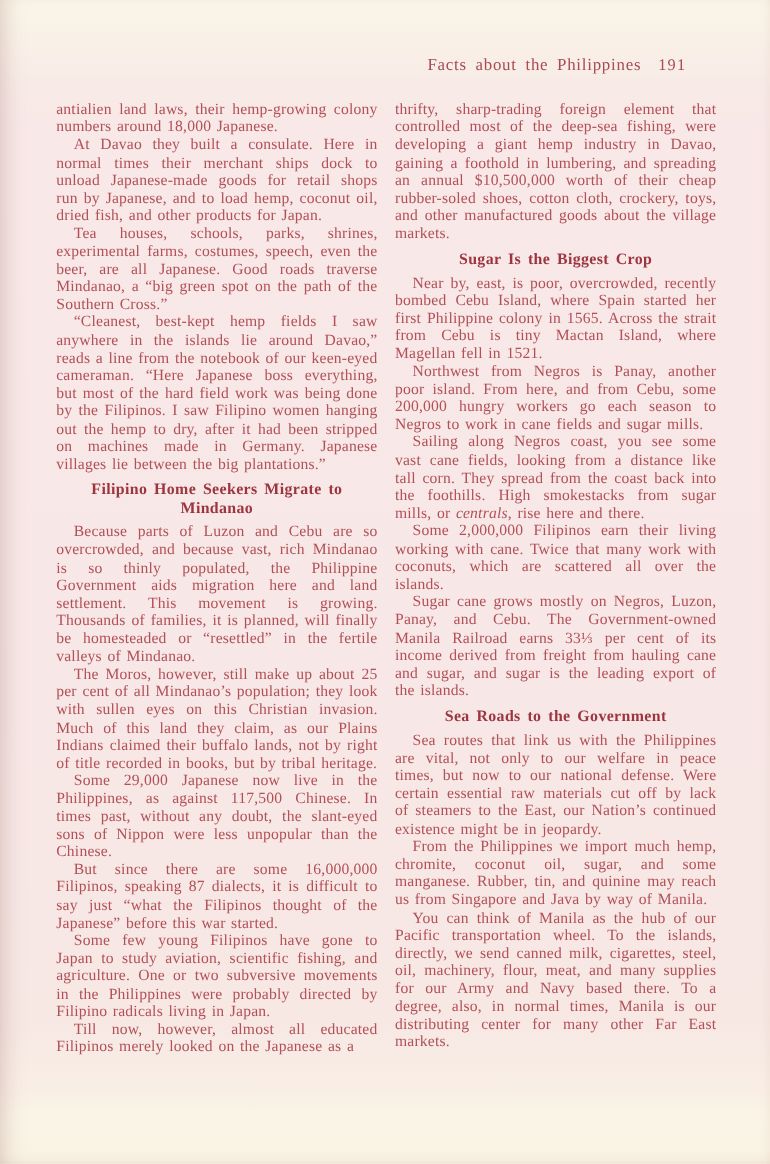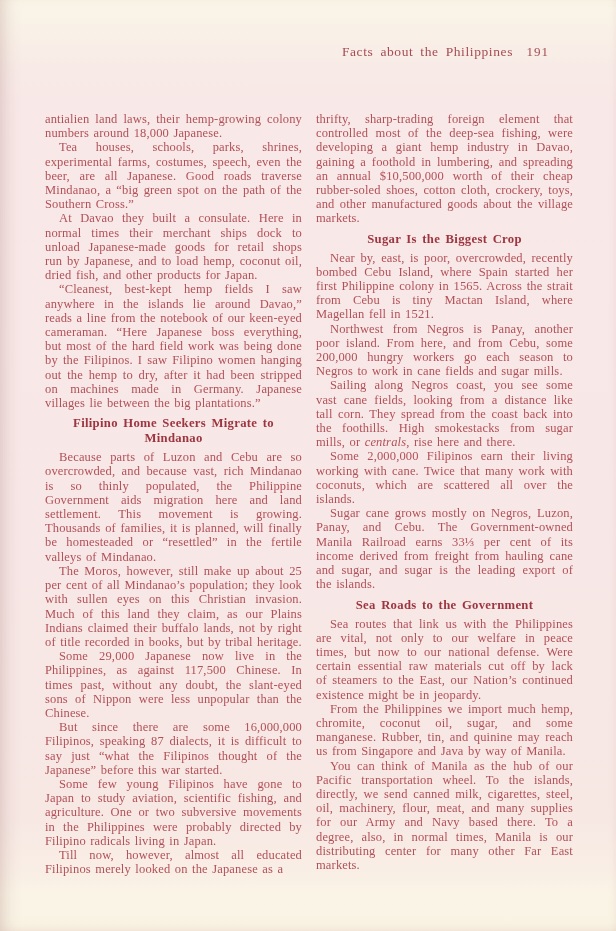--- a/index.html
+++ b/index.html
@@ -44,21 +44,21 @@
   .column p.paragraph{
     margin:0;
     text-align:justify;
     text-indent:14px;
     font-size:12.5px;
     line-height:14.2px;
     color:#b25058;
     letter-spacing:.15px;
     word-spacing:1.2px;
   }
-  .column p.paragraph.no-indent{text-indent:0;margin-top:32px;}
+  .column p.paragraph.no-indent{text-indent:0;}
   .column h3.heading{
     margin:6px 0 4px 0;
     text-align:center;
     font-size:12.7px;
     line-height:15px;
     font-weight:bold;
     color:#9d3540;
     letter-spacing:.3px;
     word-spacing:2px;
     font-family:Liberation Serif, serif;
@@ -69,22 +69,22 @@
 
 <div class="page">
   <div class="running-head">
     <div class="running-title">Facts about the Philippines</div>
     <div class="folio">191</div>
   </div>
 
   <div class="columns">
     <div class="column">
         <p class="paragraph no-indent">antialien land laws, their hemp-growing colony numbers around 18,000 Japanese.</p>
+        <p class="paragraph">At Davao they built a consulate.  Here in normal times their merchant ships dock to unload Japanese-made goods for retail shops run by Japanese, and to load hemp, coconut oil, dried fish, and other products for Japan.</p>
         <p class="paragraph">Tea houses, schools, parks, shrines, experimental farms, costumes, speech, even the beer, are all Japanese.  Good roads traverse Mindanao, a “big green spot on the path of the Southern Cross.”</p>
-        <p class="paragraph">At Davao they built a consulate.  Here in normal times their merchant ships dock to unload Japanese-made goods for retail shops run by Japanese, and to load hemp, coconut oil, dried fish, and other products for Japan.</p>
         <p class="paragraph">“Cleanest, best-kept hemp fields I saw anywhere in the islands lie around Davao,” reads a line from the notebook of our keen-eyed cameraman.  “Here Japanese boss everything, but most of the hard field work was being done by the Filipinos.  I saw Filipino women hanging out the hemp to dry, after it had been stripped on machines made in Germany.  Japanese villages lie between the big plantations.”</p>
         <h3 class="heading">Filipino Home Seekers Migrate to Mindanao</h3>
         <p class="paragraph">Because parts of Luzon and Cebu are so overcrowded, and because vast, rich Mindanao is so thinly populated, the Philippine Government aids migration here and land settlement. This movement is growing.  Thousands of families, it is planned, will finally be homesteaded or “resettled” in the fertile valleys of Mindanao.</p>
         <p class="paragraph">The Moros, however, still make up about 25 per cent of all Mindanao’s population; they look with sullen eyes on this Christian invasion. Much of this land they claim, as our Plains Indians claimed their buffalo lands, not by right of title recorded in books, but by tribal heritage.</p>
         <p class="paragraph">Some 29,000 Japanese now live in the Philippines, as against 117,500 Chinese.  In times past, without any doubt, the slant-eyed sons of Nippon were less unpopular than the Chinese.</p>
         <p class="paragraph">But since there are some 16,000,000 Filipinos, speaking 87 dialects, it is difficult to say just “what the Filipinos thought of the Japanese” before this war started.</p>
         <p class="paragraph">Some few young Filipinos have gone to Japan to study aviation, scientific fishing, and agriculture.  One or two subversive movements in the Philippines were probably directed by Filipino radicals living in Japan.</p>
         <p class="paragraph">Till now, however, almost all educated Filipinos merely looked on the Japanese as a</p>
       </div>
     <div class="column">

